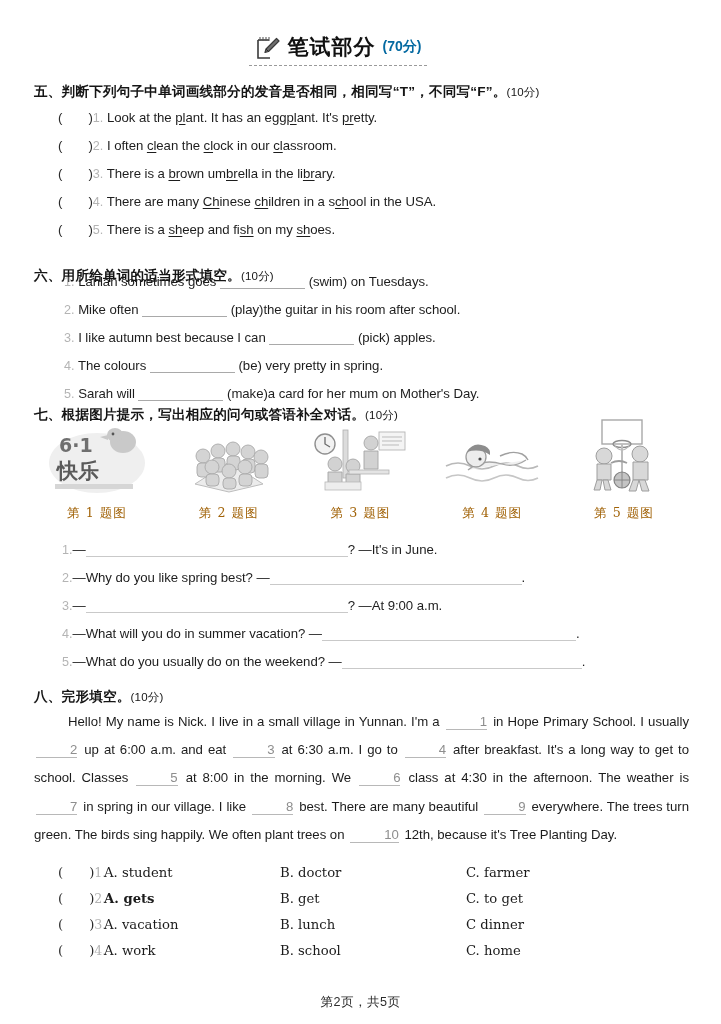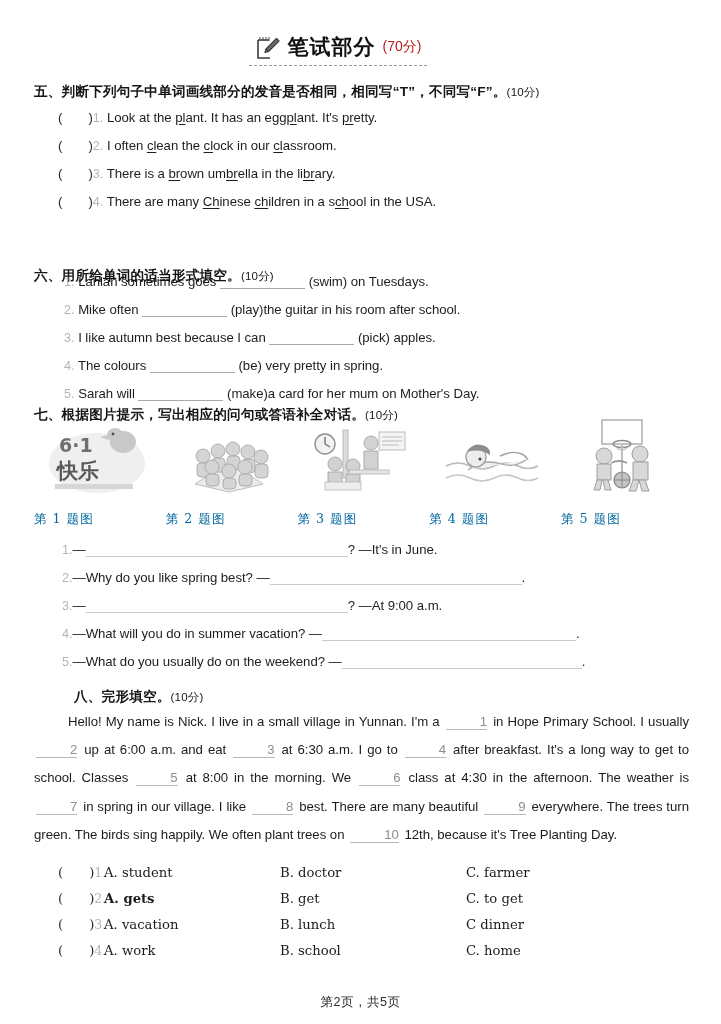--- a/index.html
+++ b/index.html
@@ -44,41 +44,42 @@
     flex: none;
   }
   .banner-title {
     font-size: 21px;
     font-weight: bold;
     letter-spacing: 1px;
     color: #111;
   }
   .banner-score {
     font-size: 14px;
-    color: #b91c1c;
+    color: #0369a1;
     letter-spacing: 0px;
+    font-weight: bold;
   }
 
   
   .sec-head {
     font-size: 13.6px;
     font-weight: bold;
     color: #151515;
     letter-spacing: 0.2px;
     margin: 0;
     white-space: nowrap;
   }
   .sec-head .pts {
     font-weight: normal;
     font-size: 11.5px;
   }
   .sec5 { position: absolute; left: 34px; top: 83px; }
   .sec6 { position: absolute; left: 34px; top: 245px; margin-top: 22px; }
   .sec7 { position: absolute; left: 34px; top: 406px; }
-  .sec8 { position: absolute; left: 34px; top: 688px; margin-left: 40px; }
+  .sec8 { position: absolute; left: 34px; top: 688px; }
 
   
   .qline {
     position: absolute;
     font-size: 13.2px;
     color: #1d1d1d;
     white-space: nowrap;
     letter-spacing: -0.05px;
   }
   .qnum {
@@ -111,31 +112,32 @@
   .pics {
     position: absolute;
     left: 34px;
     top: 424px;
     width: 653px;
     display: flex;
     justify-content: space-between;
   }
   .pic-cell {
     width: 126px;
+    text-align: center;
   }
   .pic-frame {
     height: 72px;
     display: flex;
     align-items: flex-end;
     justify-content: center;
   }
   .pic-cap {
-    margin-top: 15px;
+    margin-top: 9px;
     font-size: 12.6px;
-    color: #0369a1;
+    color: #a16207;
     font-family: "DejaVu Serif", "Liberation Serif", serif;
     letter-spacing: 1px;
   }
 
   
   .cloze {
     position: absolute;
     left: 34px;
     top: 708px;
     width: 655px;
@@ -226,20 +228,24 @@
   <div class="qline" style="left:58px; top:166px;">
     <span class="paren">(<span class="gap"></span>)</span><span class="qnum">3.</span>
     <span><span>There is a </span><span class="u">br</span><span>own um</span><span class="u">br</span><span>ella in the li</span><span class="u">br</span><span>ary.</span></span>
   </div>
 
   <div class="qline" style="left:58px; top:194px;">
     <span class="paren">(<span class="gap"></span>)</span><span class="qnum">4.</span>
     <span><span>There are many </span><span class="u">Ch</span><span>inese </span><span class="u">ch</span><span>ildren in a s</span><span class="u">ch</span><span>ool in the USA.</span></span>
   </div>
 
+  <div class="qline" style="left:58px; top:222px;">
+    <span class="paren">(<span class="gap"></span>)</span><span class="qnum">5.</span>
+    <span><span>There is a </span><span class="u">sh</span><span>eep and fi</span><span class="u">sh</span><span> on my </span><span class="u">sh</span><span>oes.</span></span>
+  </div>
 
   <div class="sec-head sec6">
     <span>六、用所给单词的适当形式填空。</span><span class="pts">(10分)</span>
   </div>
 
   <div class="qline" style="left:64px; top:274px;">
     <span class="qnum">1.</span>
     <span>Lanlan sometimes goes</span>
     <span class="blank" style="width:85px;"></span>
     <span>(swim) on Tuesdays.</span>

